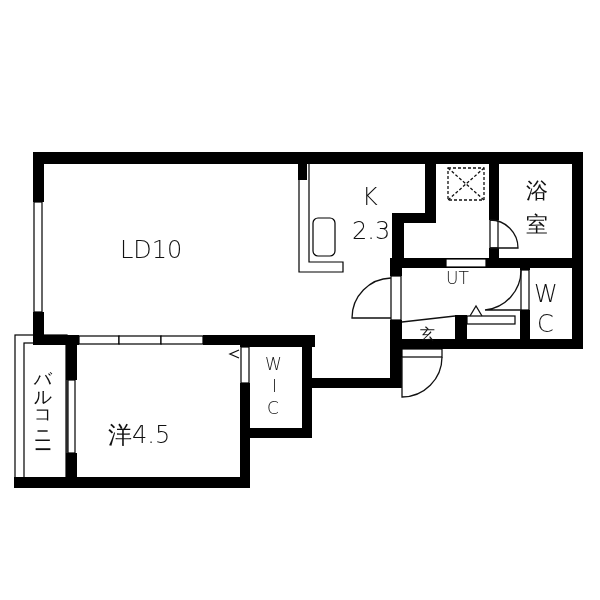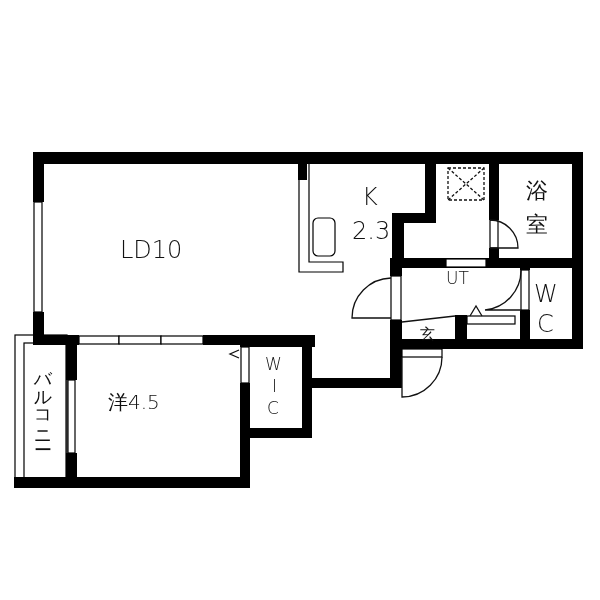--- a/index.html
+++ b/index.html
@@ -116,19 +116,19 @@
 <div class="lbl" style="left:446px;top:225px;font-size:17px;margin-top:45px;">UT</div>
 
 <div class="lbl" style="left:526px;top:180px;font-size:22px;">浴</div>
 <div class="lbl" style="left:526px;top:214px;font-size:22px;">室</div>
 
 <div class="lbl" style="left:534px;top:282px;font-size:24px;">W</div>
 <div class="lbl" style="left:537px;top:312px;font-size:24px;">C</div>
 
 <div class="lbl" style="left:420px;top:327px;font-size:15px;">玄</div>
 
-<div class="lbl" style="left:108px;top:392px;font-size:20px;">洋4.5</div>
+<div class="lbl" style="left:108px;top:423px;font-size:24px;">洋4.5</div>
 
 <div class="lbl" style="left:265px;top:356px;font-size:17px;">W</div>
 <div class="lbl" style="left:272px;top:378px;font-size:17px;">I</div>
 <div class="lbl" style="left:267px;top:400px;font-size:17px;">C</div>
 
 <div class="lbl vert" style="left:34px;top:358px;font-size:18px;">バルコニー</div>
 
 </body></html>

